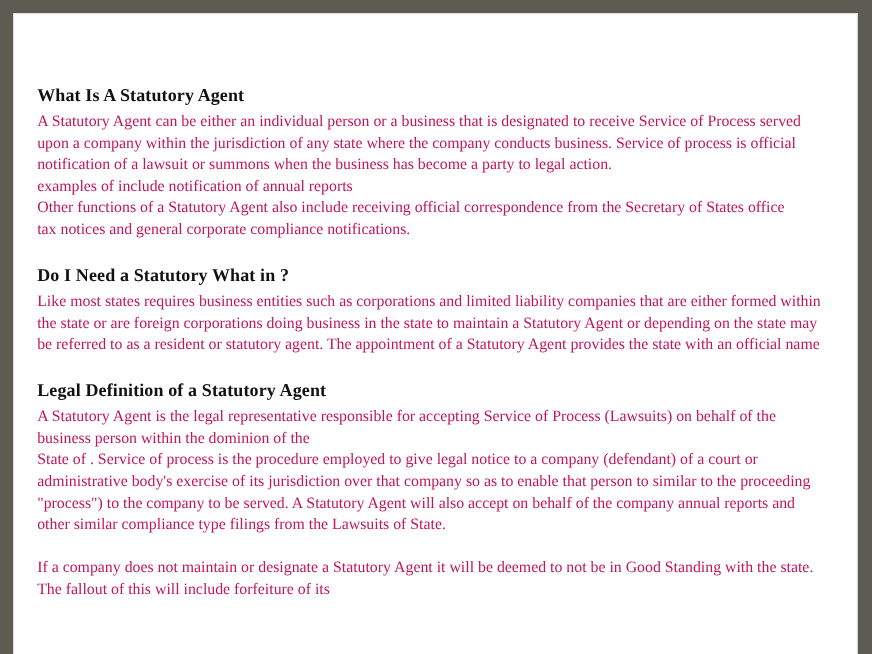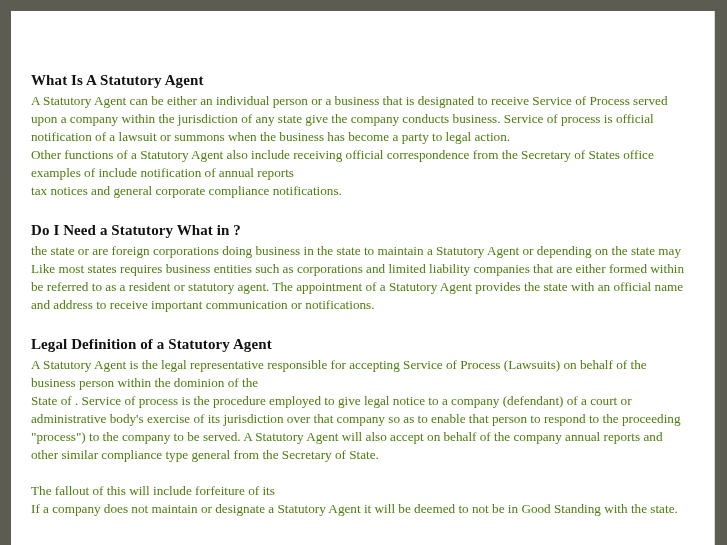--- a/index.html
+++ b/index.html
@@ -37,65 +37,64 @@
       font-size: 15px;
       line-height: 24px;
       margin: 0;
       color: #111;
       letter-spacing: 0.1px;
     }
     p {
       margin: 0;
       font-size: 13.2px;
       line-height: 18px;
-      color: #4d7c0f;
+      color: #be185d;
     }
     .section { margin-bottom: 18px; }
     .spacer { height: 18px; }
     .line { display: block; white-space: nowrap; }
   </style>
 </head>
 <body>
 
 <div class="page">
   <div class="content">
 
     <div class="section">
       <h2>What Is A Statutory Agent</h2>
       <p>
         <span class="line">A Statutory Agent can be either an individual person or a business that is designated to receive Service of Process served</span>
-        <span class="line">upon a company within the jurisdiction of any state give the company conducts business. Service of process is official</span>
+        <span class="line">upon a company within the jurisdiction of any state where the company conducts business. Service of process is official</span>
         <span class="line">notification of a lawsuit or summons when the business has become a party to legal action.</span>
+        <span class="line">examples of include notification of annual reports</span>
         <span class="line">Other functions of a Statutory Agent also include receiving official correspondence from the Secretary of States office</span>
-        <span class="line">examples of include notification of annual reports</span>
         <span class="line">tax notices and general corporate compliance notifications.</span>
       </p>
     </div>
 
     <div class="section">
       <h2>Do I Need a Statutory What in ?</h2>
       <p>
+        <span class="line">Like most states requires business entities such as corporations and limited liability companies that are either formed within</span>
         <span class="line">the state or are foreign corporations doing business in the state to maintain a Statutory Agent or depending on the state may</span>
-        <span class="line">Like most states requires business entities such as corporations and limited liability companies that are either formed within</span>
         <span class="line">be referred to as a resident or statutory agent. The appointment of a Statutory Agent provides the state with an official name</span>
-        <span class="line">and address to receive important communication or notifications.</span>
       </p>
     </div>
 
     <div class="section">
       <h2>Legal Definition of a Statutory Agent</h2>
       <p>
         <span class="line">A Statutory Agent is the legal representative responsible for accepting Service of Process (Lawsuits) on behalf of the</span>
         <span class="line">business person within the dominion of  the</span>
         <span class="line">State of . Service of process is the procedure employed to give legal notice to a company (defendant) of a court or</span>
-        <span class="line">administrative body's exercise of its jurisdiction over that company so as to enable that person to respond to the proceeding</span>
+        <span class="line">administrative body's exercise of its jurisdiction over that company so as to enable that person to similar to the proceeding</span>
         <span class="line">"process") to the company to be served. A Statutory Agent will also accept on behalf of the company annual reports and</span>
-        <span class="line">other similar compliance type general from the Secretary of State.</span>
+        <span class="line">other similar compliance type filings from the Lawsuits of State.</span>
       </p>
       <div class="spacer"></div>
       <p>
+        <span class="line">If a company does not maintain or designate a Statutory Agent it will be deemed to not be in Good Standing with the state.</span>
         <span class="line">The fallout of this will include forfeiture of its</span>
-        <span class="line">If a company does not maintain or designate a Statutory Agent it will be deemed to not be in Good Standing with the state.</span>
       </p>
     </div>
 
   </div>
 </div>
 
 </body></html>

